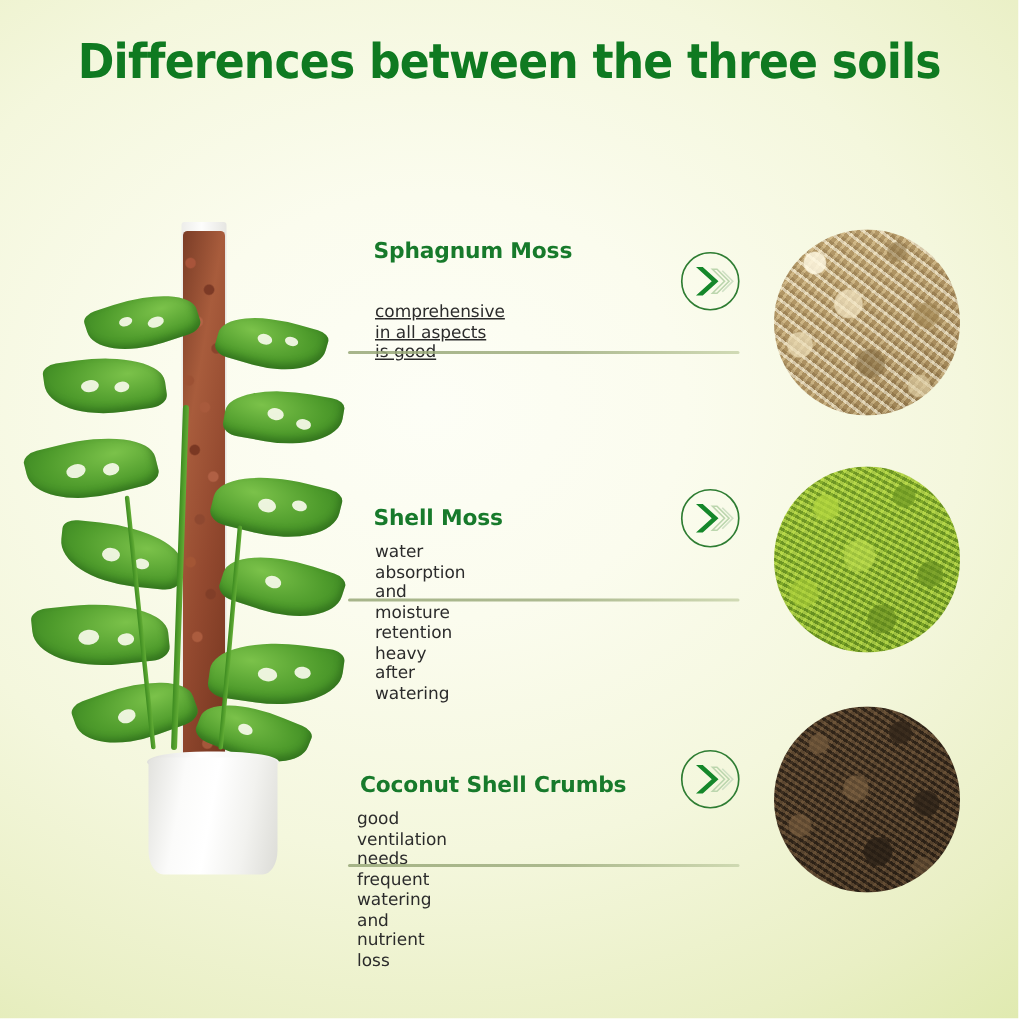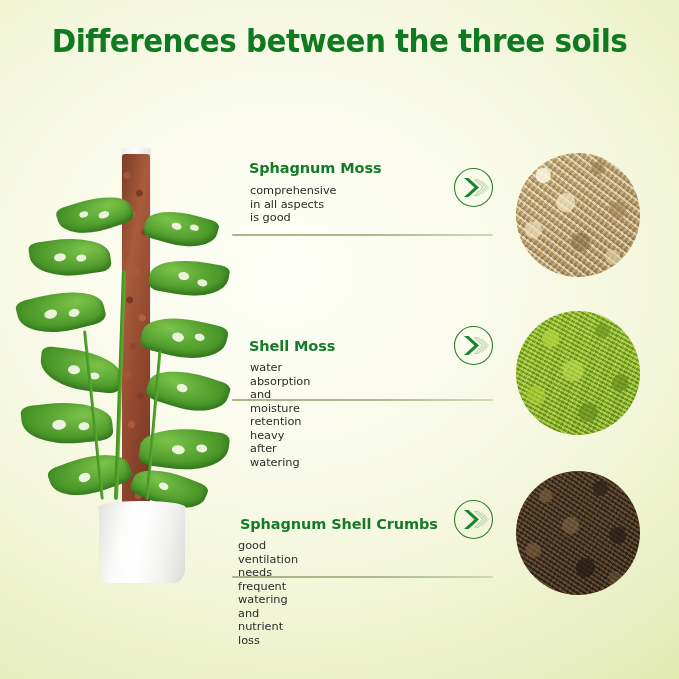--- a/index.html
+++ b/index.html
@@ -287,21 +287,21 @@
     <div class="stem" style="left:92px;  top:210px; width:3px; height:170px; transform:rotate(-6deg);"></div>
     <div class="stem" style="left:152px; top:230px; width:3px; height:150px; transform:rotate(5deg);"></div>
 
     <div class="pot-soil"></div>
     <div class="pot-rim"></div>
     <div class="pot"></div>
   </div>
 
   <div class="row">
     <div class="row-heading" style="left:249px; top:160px;">Sphagnum Moss</div>
-    <div class="row-desc" style="left:250px; top:184px;">comprehensive in all aspects is good</div>
+    <div class="row-desc" style="left:250px; top:201px;text-decoration:underline;">comprehensive in all aspects is good</div>
     <div class="divider" style="left:232px; top:234px; width:261px;"></div>
 
     <div class="arrow-icon" style="left:453px; top:167px;">
       <svg viewBox="0 0 41 41" width="41" height="41">
         <circle cx="20.5" cy="20.5" r="19" fill="none" stroke="#2f7d33" stroke-width="1.1"></circle>
         <path d="M11 11 L21.5 20.5 L11 30 L15.5 30 L26 20.5 L15.5 11 Z" fill="#15872a"></path>
         <path d="M22 12.5 L30 20.5 L22 28.5 L25 28.5 L33 20.5 L25 12.5 Z" fill="none" stroke="#bcd6ae" stroke-width="1.1"></path>
         <path d="M28.5 13.5 L35.5 20.5 L28.5 27.5" fill="none" stroke="#cfe0c4" stroke-width="1.1"></path>
       </svg>
     </div>
@@ -321,21 +321,21 @@
         <path d="M11 11 L21.5 20.5 L11 30 L15.5 30 L26 20.5 L15.5 11 Z" fill="#15872a"></path>
         <path d="M22 12.5 L30 20.5 L22 28.5 L25 28.5 L33 20.5 L25 12.5 Z" fill="none" stroke="#bcd6ae" stroke-width="1.1"></path>
         <path d="M28.5 13.5 L35.5 20.5 L28.5 27.5" fill="none" stroke="#cfe0c4" stroke-width="1.1"></path>
       </svg>
     </div>
 
     <div class="photo photo-peat" style="left:516px; top:311px;"></div>
   </div>
 
   <div class="row">
-    <div class="row-heading" style="left:240px; top:516px;">Sphagnum Shell Crumbs</div>
+    <div class="row-heading" style="left:240px; top:516px;">Coconut Shell Crumbs</div>
     <div class="row-desc" style="left:238px; top:539px;">good ventilation
 needs frequent watering and nutrient loss</div>
     <div class="divider" style="left:232px; top:576px; width:261px;"></div>
 
     <div class="arrow-icon" style="left:453px; top:499px;">
       <svg viewBox="0 0 41 41" width="41" height="41">
         <circle cx="20.5" cy="20.5" r="19" fill="none" stroke="#2f7d33" stroke-width="1.1"></circle>
         <path d="M11 11 L21.5 20.5 L11 30 L15.5 30 L26 20.5 L15.5 11 Z" fill="#15872a"></path>
         <path d="M22 12.5 L30 20.5 L22 28.5 L25 28.5 L33 20.5 L25 12.5 Z" fill="none" stroke="#bcd6ae" stroke-width="1.1"></path>
         <path d="M28.5 13.5 L35.5 20.5 L28.5 27.5" fill="none" stroke="#cfe0c4" stroke-width="1.1"></path>

